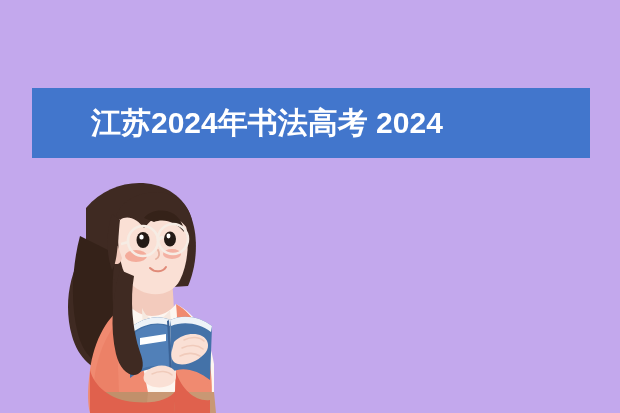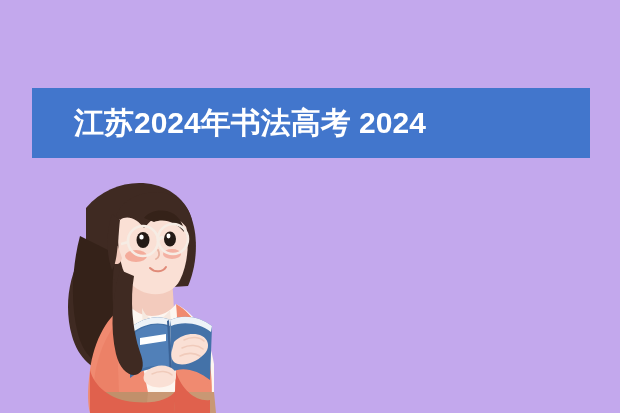--- a/index.html
+++ b/index.html
@@ -23,21 +23,21 @@
   #title-banner {
     position: absolute;
     left: 32px;
     top: 88px;
     width: 558px;
     height: 70px;
     background: #4276cc;
     display: flex;
     align-items: center;
     box-sizing: border-box;
-    padding-left: 42px;
+    padding-left: 59px;
     overflow: hidden;
   }
   #title-text {
     color: #ffffff;
     font-family: "Liberation Sans", "DejaVu Sans", sans-serif;
     font-size: 30px;
     font-weight: bold;
     letter-spacing: 0px;
     white-space: nowrap;
     line-height: 1;

